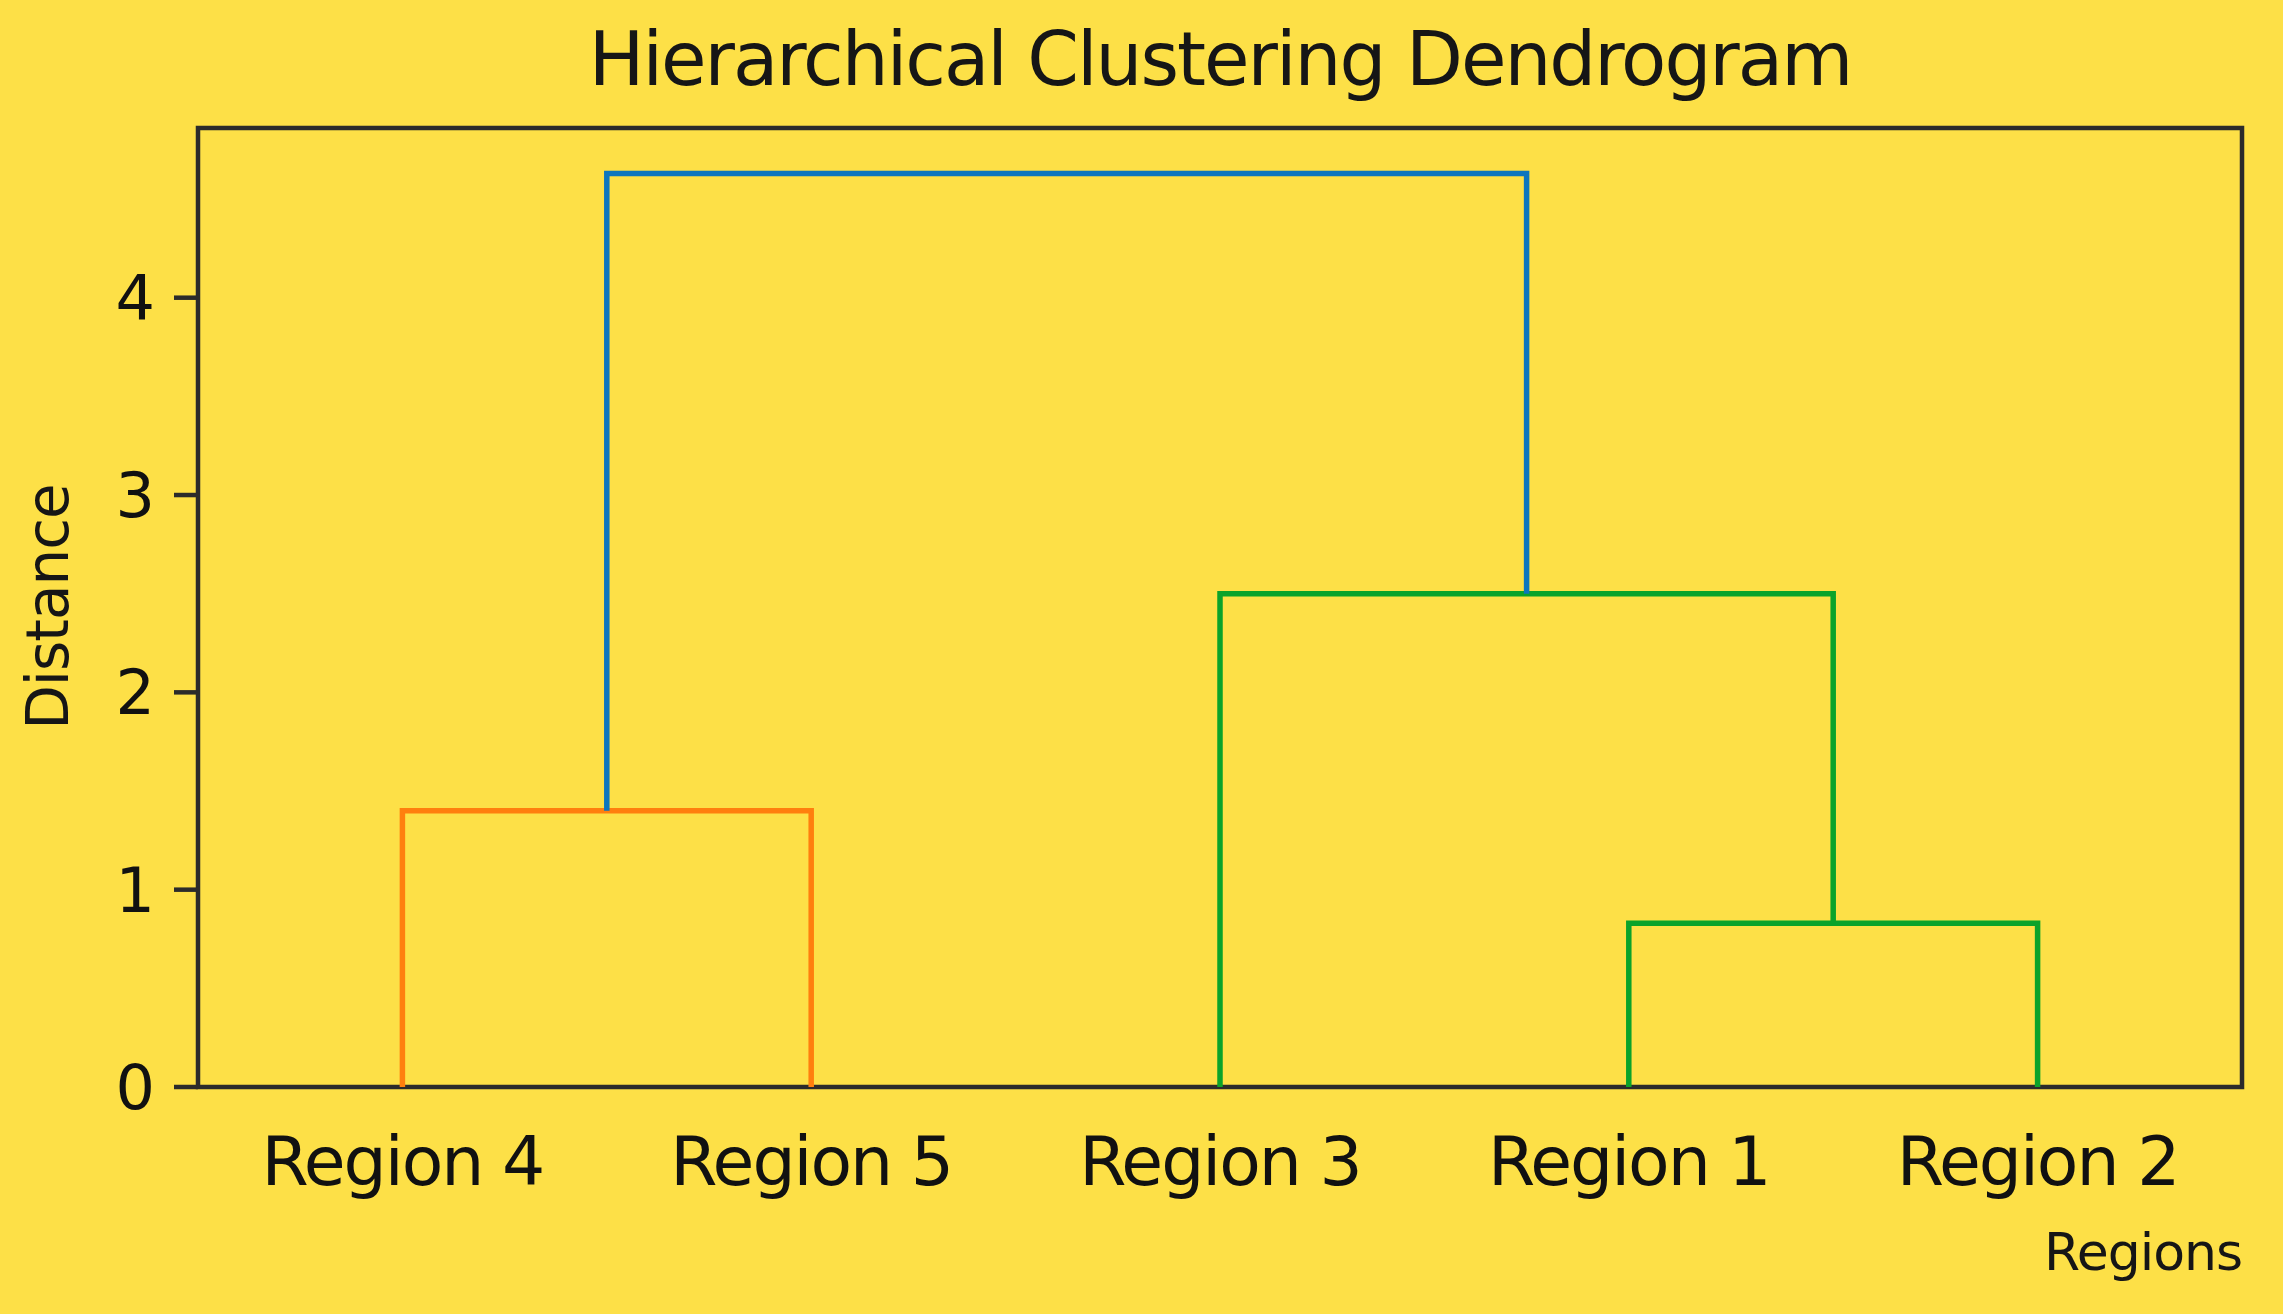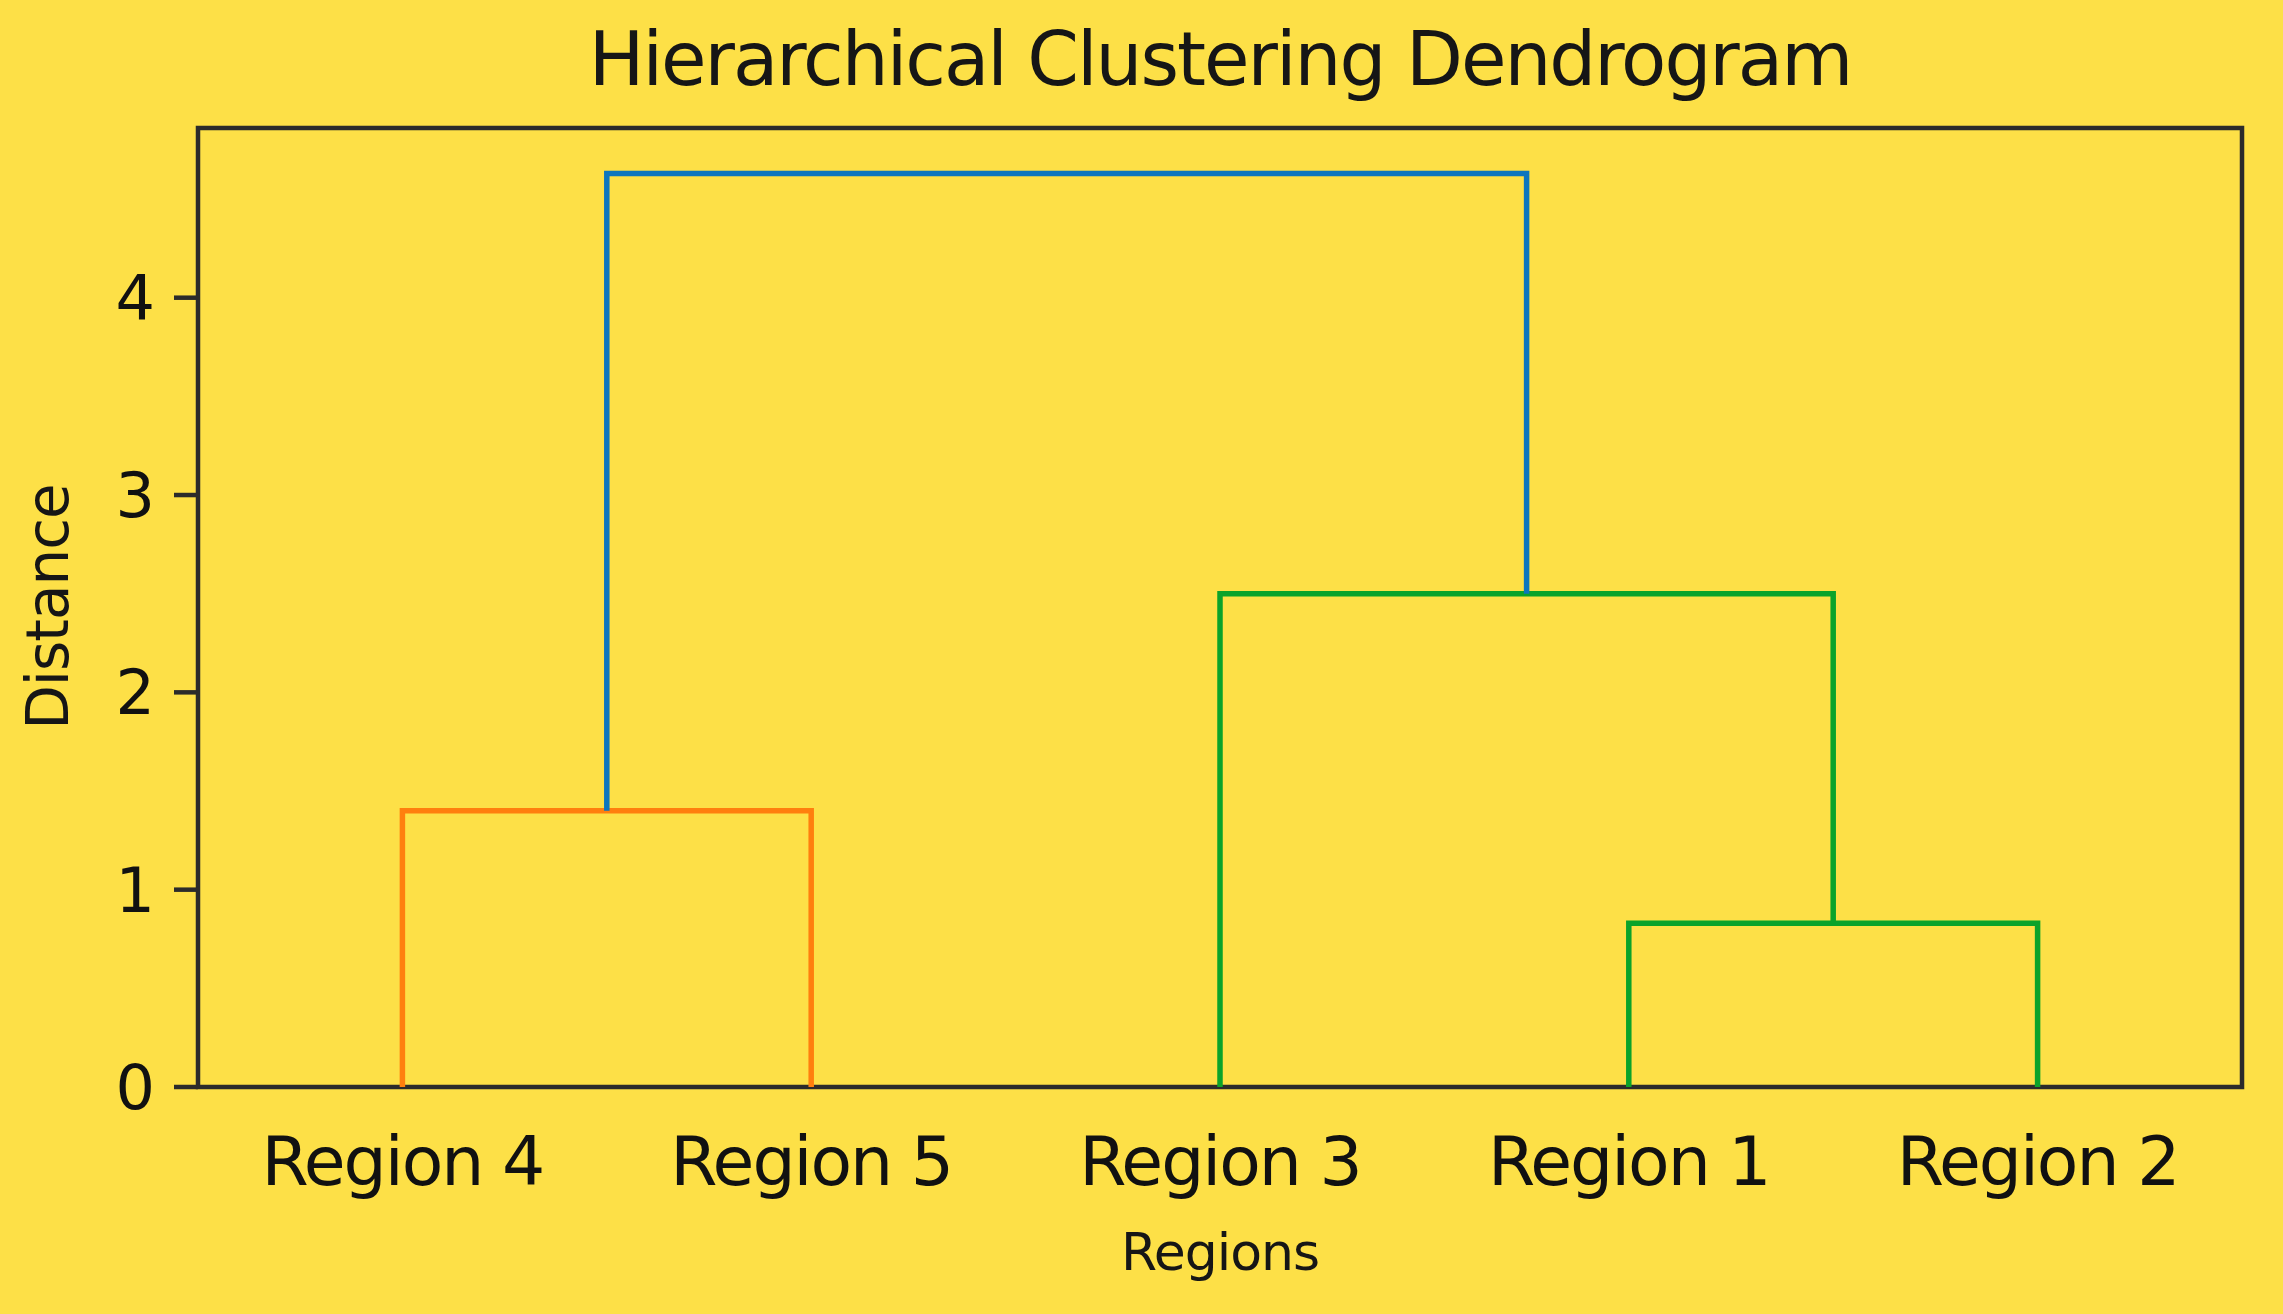--- a/index.html
+++ b/index.html
@@ -34,21 +34,21 @@
     font-size: 58px;
     letter-spacing: -1px;
     color: #161616;
     white-space: nowrap;
   }
   #x-axis-label {
     position: absolute;
     left: 198px;
     top: 1222px;
     width: 2044px;
-    text-align: center;
+    text-align: right;
     font-size: 52px;
     letter-spacing: -1px;
     color: #161616;
     white-space: nowrap;
   }
   svg { position: absolute; left: 0; top: 0; }
   svg text {
     font-family: "DejaVu Sans", "Liberation Sans", sans-serif;
     fill: #111111;
   }

